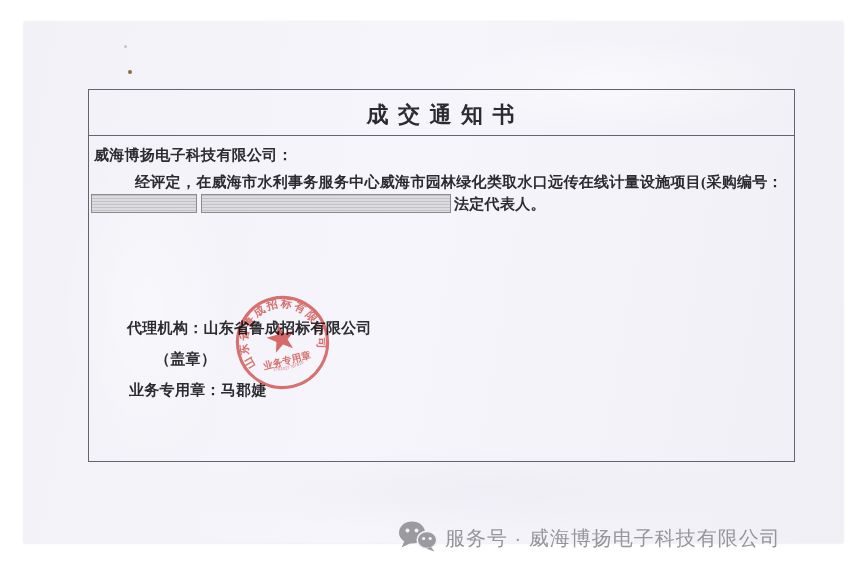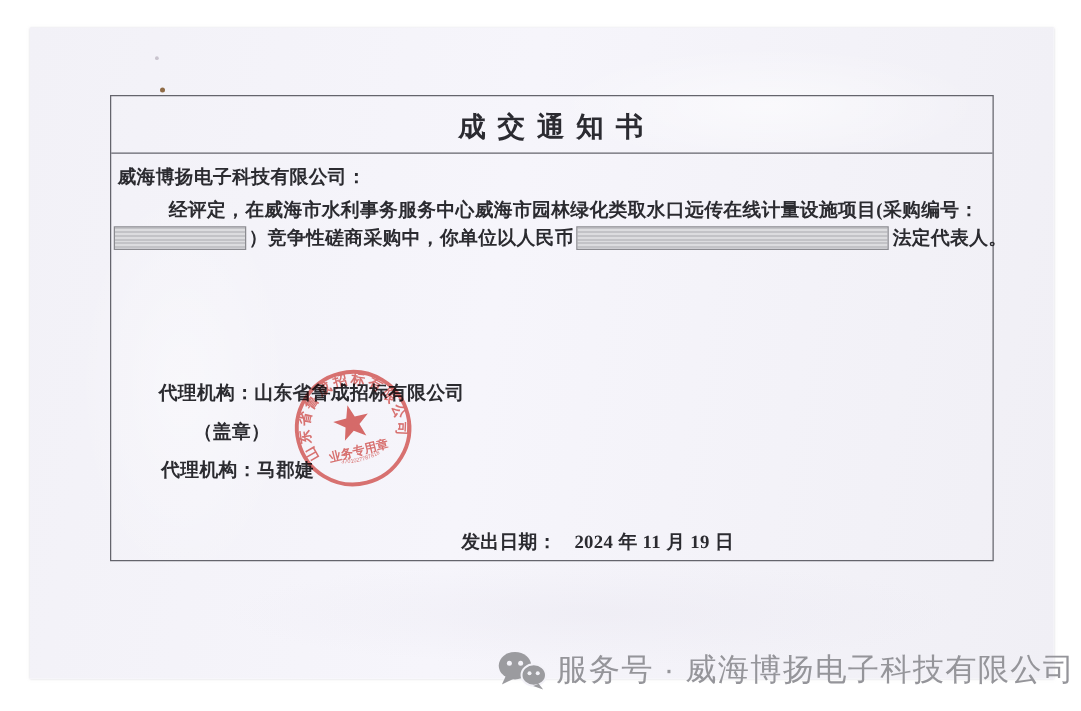--- a/index.html
+++ b/index.html
@@ -20,21 +20,21 @@
     box-shadow:0 0 2px rgba(180,178,190,.5);
   }
 
   
   .speck{position:absolute;border-radius:50%;}
   .speck-brown{left:104px;top:48px;width:4px;height:4px;background:#8f6b46;}
   .speck-gray{left:100px;top:23px;width:3px;height:3px;background:#c9c4ce;}
 
   
   .doc-box{
-    position:absolute;left:64px;top:54px;width:705px;height:371px;
+    position:absolute;left:64px;top:67px;width:705px;height:371px;
     border:1px solid #64646c;color:#28282e;
   }
   .title-row{
     height:46px;border-bottom:1px solid #64646c;
     display:flex;align-items:center;justify-content:center;padding-top:4px;box-sizing:border-box;
   }
   .doc-title{font-size:22px;font-weight:700;letter-spacing:2px;color:#2b2b31;}
 
   .line{
     position:absolute;white-space:nowrap;font-size:15px;line-height:18px;
@@ -63,21 +63,21 @@
   .seal{
     position:absolute;left:210px;top:272px;width:97px;height:97px;
     transform:rotate(-14deg);mix-blend-mode:multiply;opacity:.8;
     font-family:"Liberation Sans","DejaVu Sans",sans-serif;
   }
 
   
   .watermark{
     position:absolute;left:374px;top:496px;display:flex;align-items:flex-end;gap:7px;
     font-family:"Liberation Sans","DejaVu Sans",sans-serif;
-    font-size:25px;letter-spacing:1px;color:#95959a;white-space:nowrap;
+    font-size:20px;letter-spacing:1px;color:#95959a;white-space:nowrap;
   }
   .wechat-icon{width:40px;height:32px;flex:0 0 auto;margin-top:2px;}
 </style>
 </head>
 <body>
 
 <div class="photo">
   <div class="paper">
 
     <div class="speck speck-brown"></div>
@@ -87,35 +87,29 @@
       <div class="title-row">
         <span class="doc-title">成 交 通 知 书</span>
       </div>
 
       <div class="line l-body1">经评定，在威海市水利事务服务中心威海市园林绿化类取水口远传在线计量设施项目(采购编号：</div>
 
       <div class="line l-recipient">威海博扬电子科技有限公司：</div>
 
       <div class="line l-body2">
         <span class="redact redact-1"></span>
-        <span>）竞争性磋商采购中，你单位以人民币</span>
         <span class="redact redact-2"></span>
         <span>法定代表人。</span>
       </div>
 
 
       <div class="line l-agency">代理机构：山东省鲁成招标有限公司</div>
       <div class="line l-stampnote">（盖章）</div>
-      <div class="line l-legalrep">代理机构：马郡婕</div>
+      <div class="line l-legalrep">业务专用章：马郡婕</div>
 
-      <div class="line l-date">
-        <span>发出日期：</span>
-        <span class="date-gap"></span>
-        <span>2024 年 11 月 19 日</span>
-      </div>
     </div>
 
     <svg class="seal" viewBox="0 0 100 100" aria-hidden="true">
       <defs>
         <path id="ringPath" d="M 18.4 68.3 A 36.5 36.5 0 1 1 81.6 68.3"></path>
         <path id="serialPath" d="M 27 73.5 Q 50 82.5 73 73.5"></path>
       </defs>
       <circle cx="50" cy="50" r="46.4" fill="none" stroke="#d9544f" stroke-width="3.2"></circle>
       <polygon points="50,30.5 53.6,41 64.7,41.2 55.9,47.9 59.1,58.5 50,52.2 40.9,58.5 44.1,47.9 35.3,41.2 46.4,41" fill="#d64b46"></polygon>
       <text font-size="11.5" fill="#d9544f" letter-spacing="2" text-anchor="middle" font-weight="bold">

